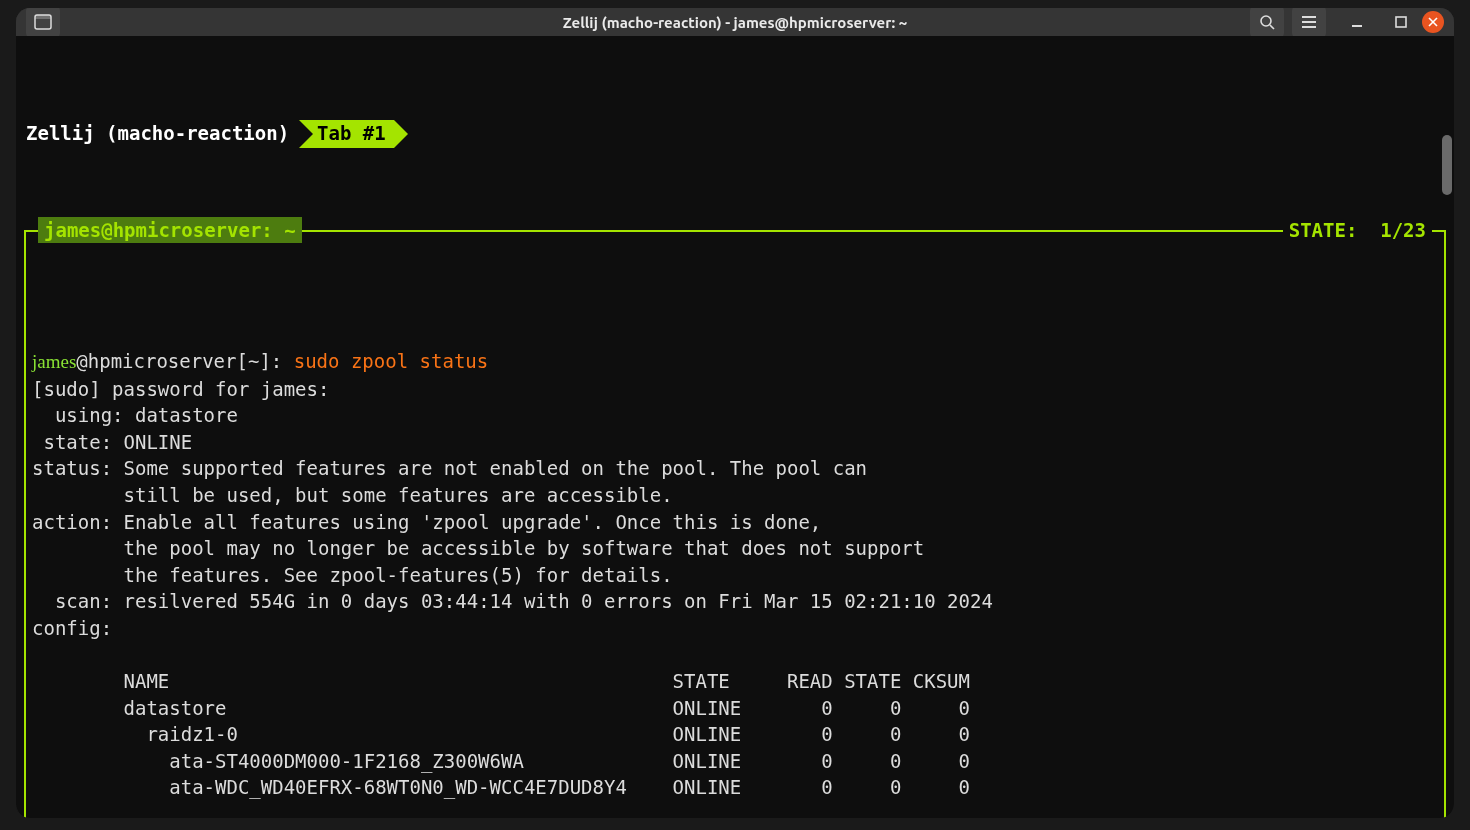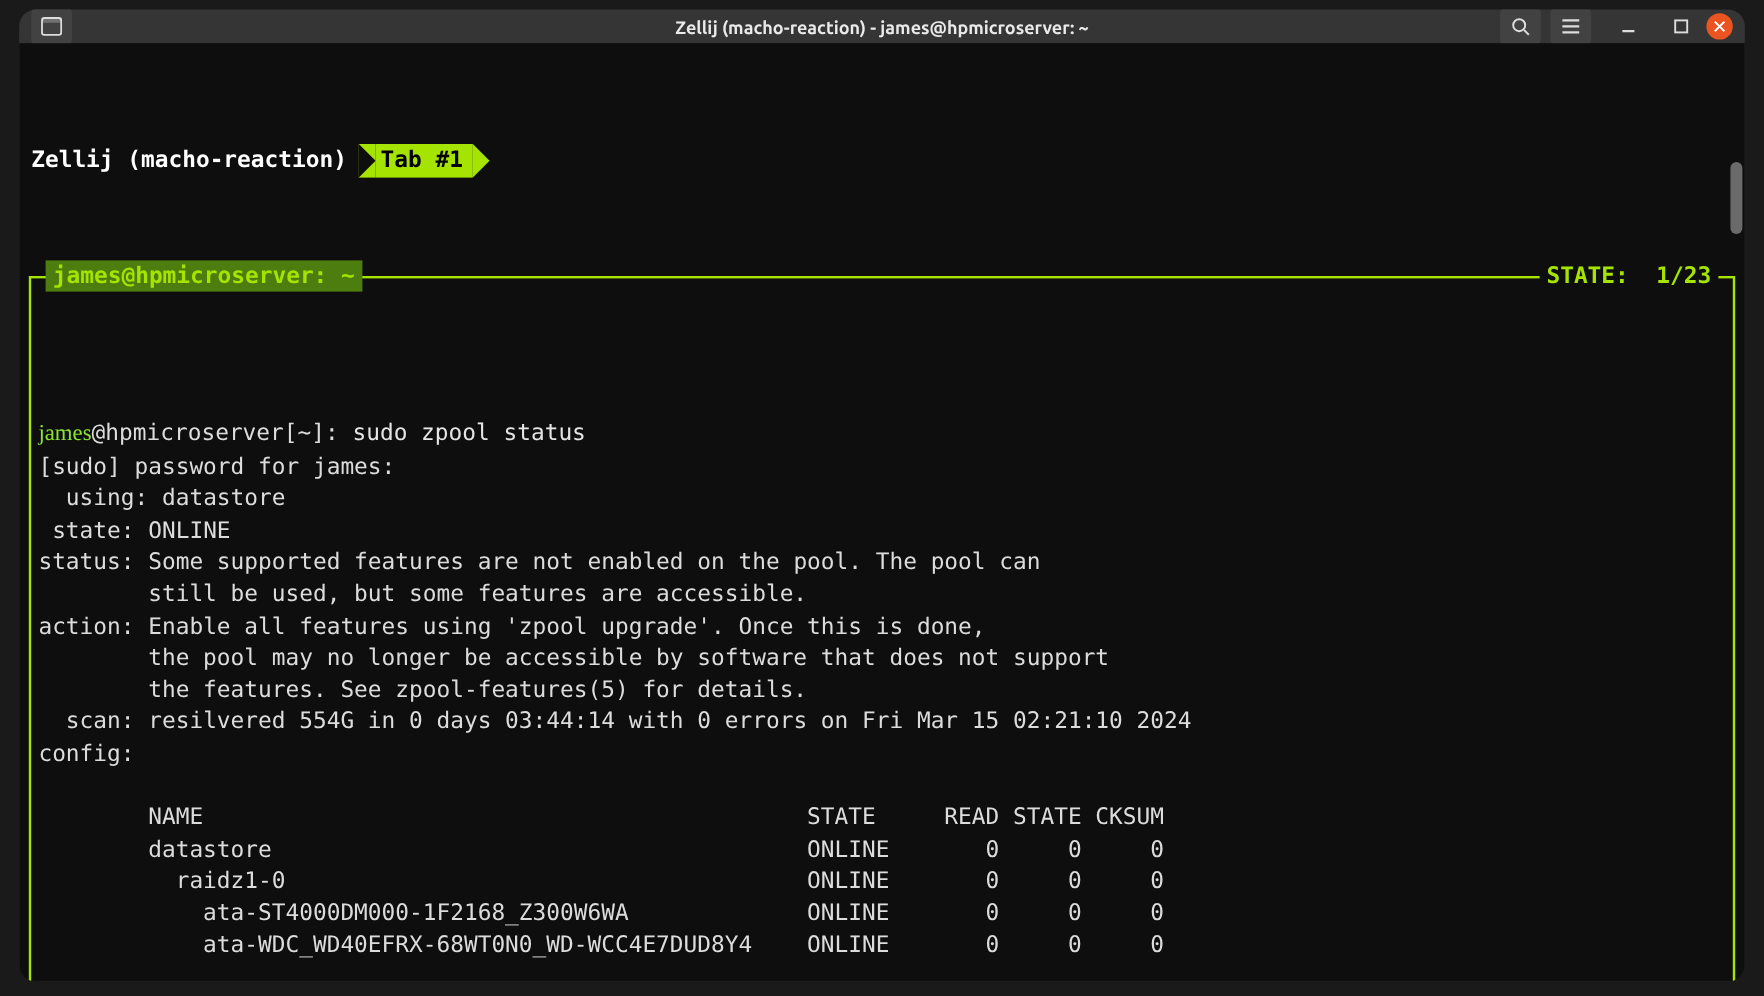--- a/index.html
+++ b/index.html
@@ -138,21 +138,21 @@
   font-weight: bold;
   padding: 0 6px;
 }
 .pane-content {
   padding: 10px 6px 0 6px;
 }
 .prompt-user { color: #8ae234; font-family: Liberation Serif, serif; }
 .prompt-host { color: #dcdcdc; }
 .prompt-brackets { color: #dcdcdc; }
 .prompt-path { color: #dcdcdc; }
-.prompt-cmd { color: #e5e5e5; }
+.prompt-cmd { color: #f97316; }
 .scrollbar-fake {
   position: absolute;
   right: 2px;
   top: 46px;
   bottom: 4px;
   width: 10px;
 }
 .scrollbar-track {
   background: transparent;
   height: 100%;

